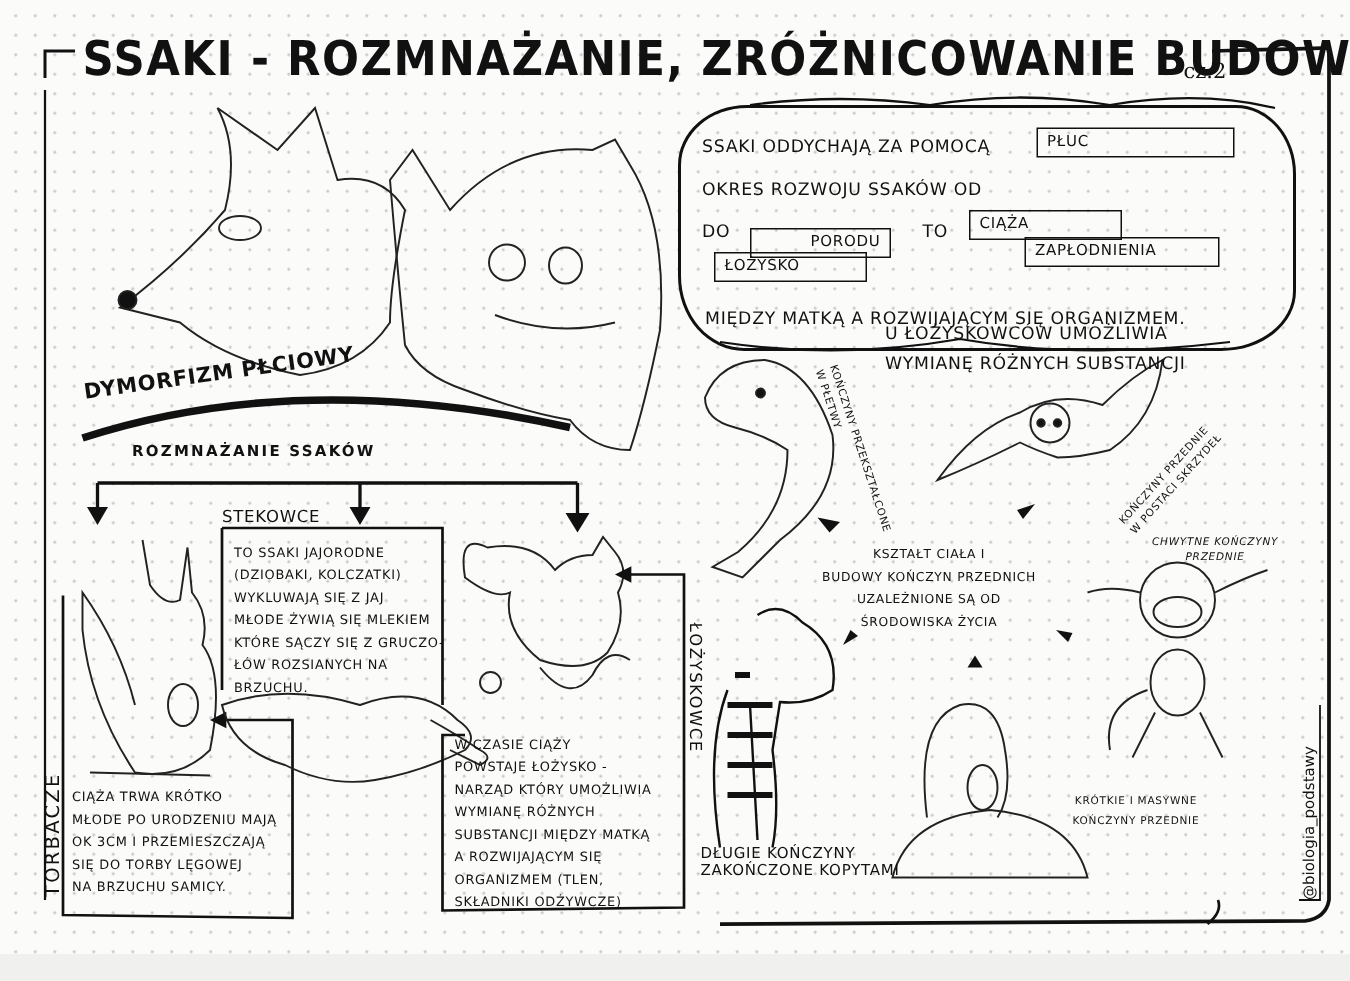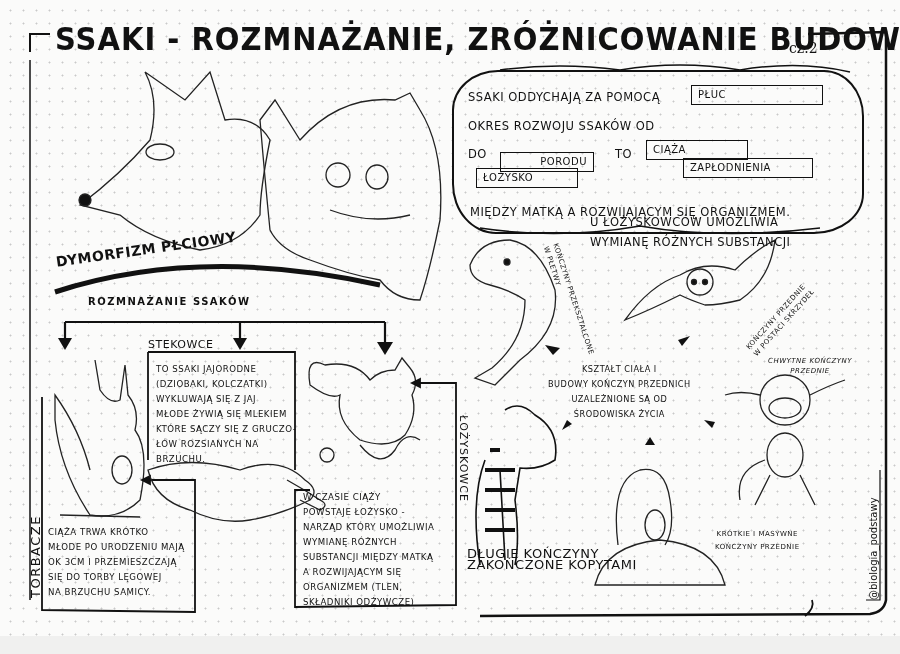--- a/index.html
+++ b/index.html
@@ -193,16 +193,16 @@
 ŚRODOWISKA ŻYCIA</div>
 
 <div class="vlabel hand" style="left:560px;top:242px;font-size:7px;line-height:10px;white-space:pre-line;transform:rotate(72deg);">KOŃCZYNY PRZEKSZTAŁCONE
 W PŁETWY</div>
 <div class="vlabel hand" style="left:744px;top:345px;font-size:7px;line-height:10px;white-space:pre-line;transform:rotate(-48deg);">KOŃCZYNY PRZEDNIE
 W POSTACI SKRZYDEŁ</div>
 <div class="note hand" style="left:768px;top:356px;font-size:7px;line-height:10px;text-align:center;font-style:italic;">CHWYTNE KOŃCZYNY
 PRZEDNIE</div>
 <div class="note hand" style="left:715px;top:528px;font-size:7px;line-height:13px;text-align:center;">KRÓTKIE I MASYWNE
 KOŃCZYNY PRZEDNIE</div>
-<div class="note hand" style="left:467px;top:548px;font-size:13px;line-height:11px;">DŁUGIE KOŃCZYNY
+<div class="note hand" style="left:467px;top:564px;font-size:10px;line-height:11px;">DŁUGIE KOŃCZYNY
 ZAKOŃCZONE KOPYTAMI</div>
 
 <div class="vlabel" style="left:868px;top:600px;font-size:10px;transform:rotate(-90deg);font-family:'DejaVu Sans',sans-serif;">@biologia_podstawy</div>
 
 </body></html>

